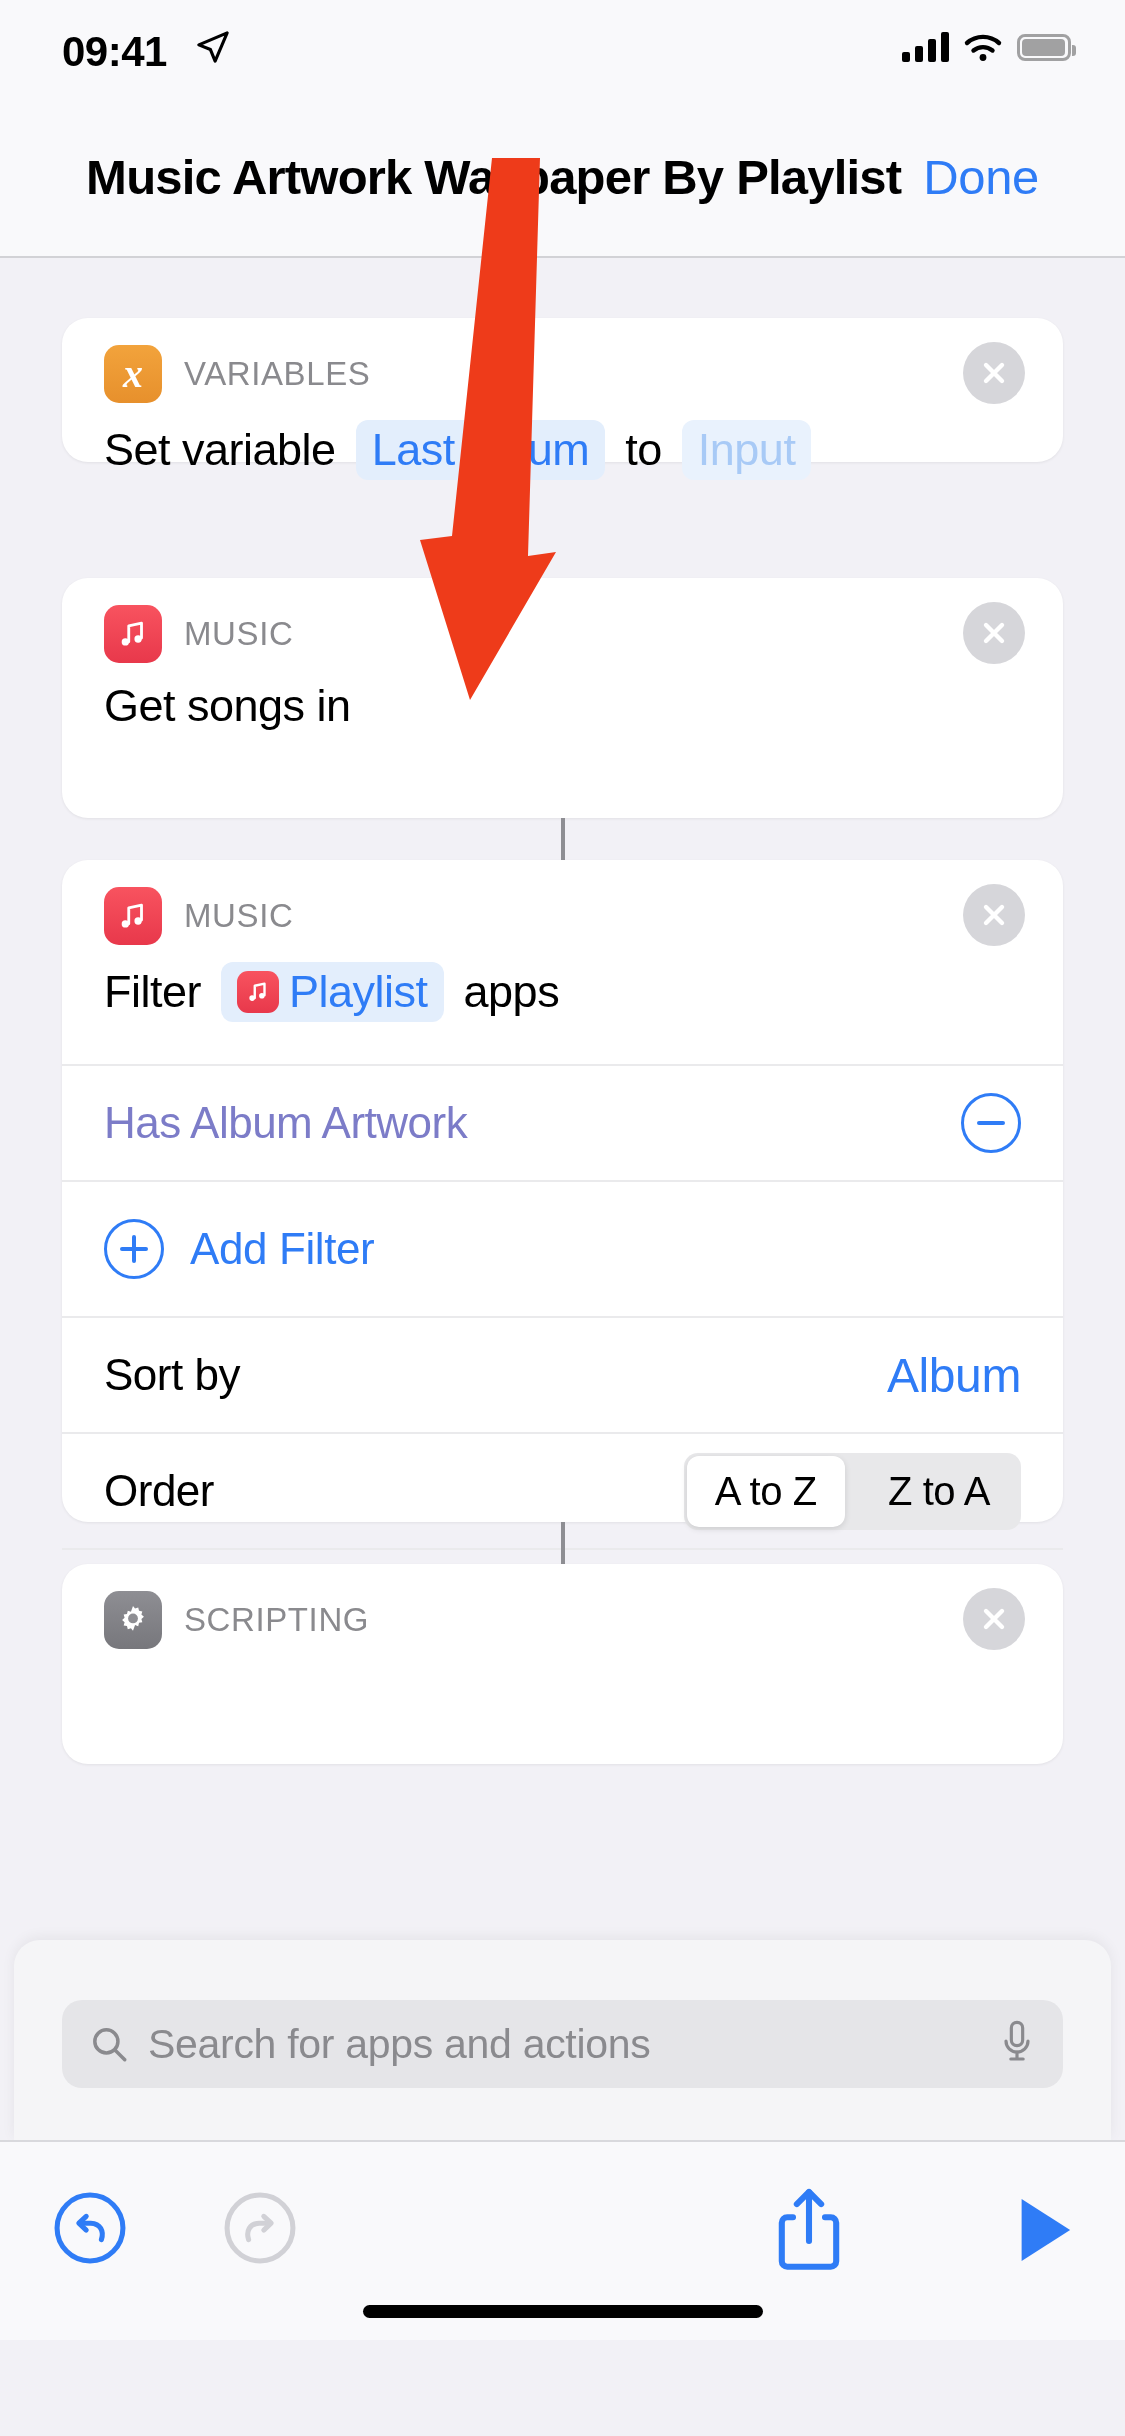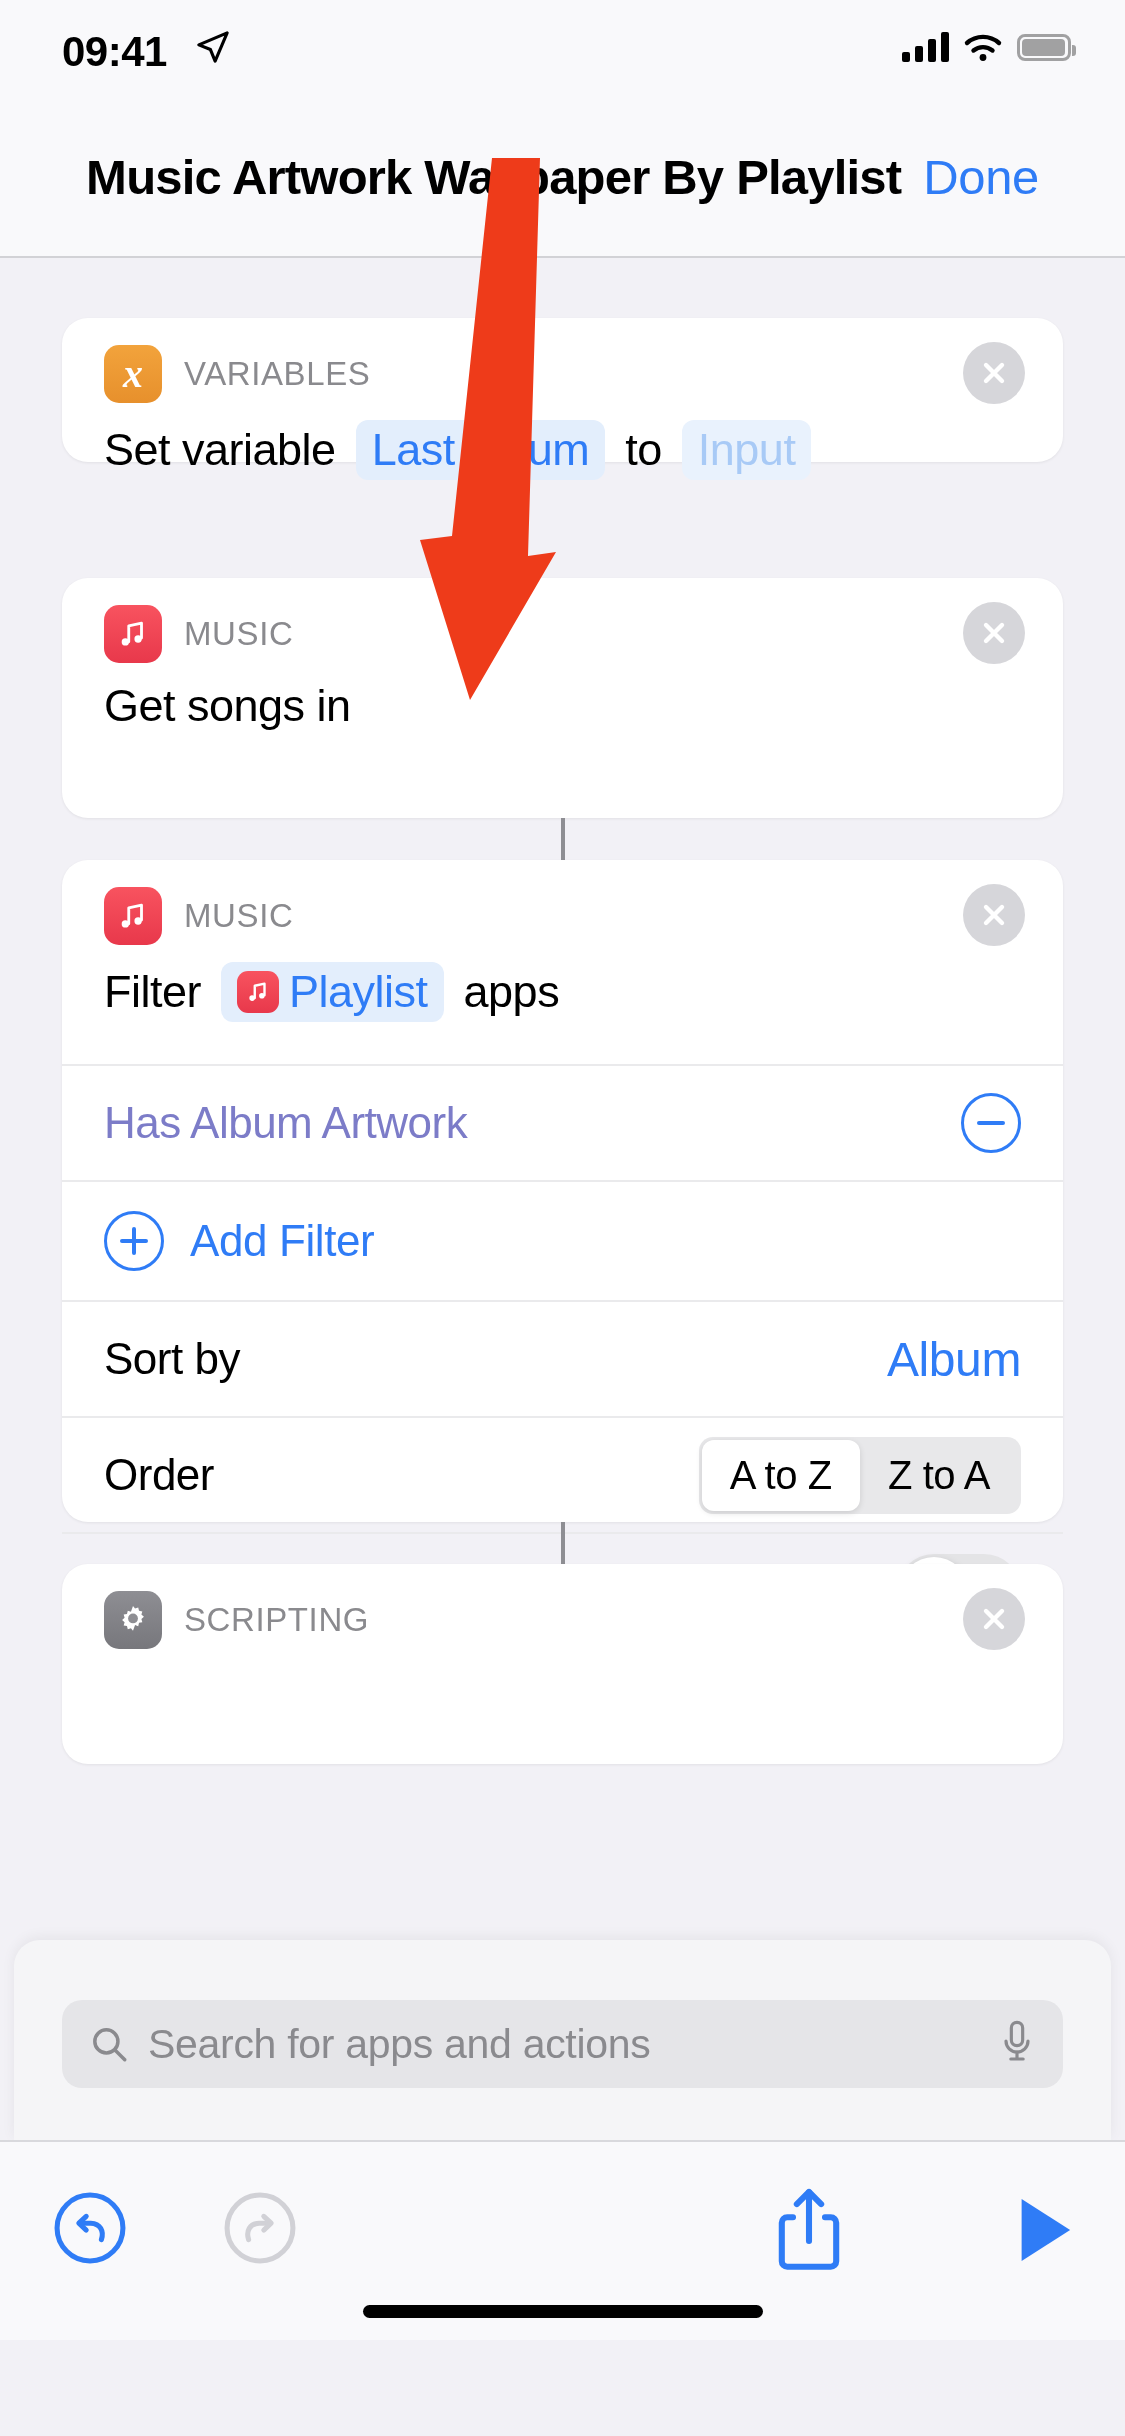--- a/index.html
+++ b/index.html
@@ -139,26 +139,26 @@
 
   .circ-btn {
     width: 60px; height: 60px; border-radius: 50%;
     border: 3px solid #2F7CF6;
     display: flex; align-items: center; justify-content: center; flex: none;
   }
   .circ-btn .bar-h { width: 28px; height: 4px; background: #2F7CF6; border-radius: 2px; }
   .circ-btn .bar-v { width: 4px; height: 28px; background: #2F7CF6; border-radius: 2px; position: absolute; }
   .addfilter {
     display: flex; align-items: center; gap: 26px;
-    padding: 0 42px; height: 120px; border-top: 2px solid #EAEAEC;
+    padding: 0 42px; height: 136px; border-top: 2px solid #EAEAEC;
   }
   .addfilter .lbl { font-size: 44px; color: #2F7CF6; letter-spacing: -0.4px; }
 
   .segment {
-    display: flex; background: #E8E8EA; border-radius: 14px; padding: 3px;
+    display: flex; background: #E8E8EA; border-radius: 14px; padding: 3px; gap: 15px;
   }
   .segment .seg {
     font-size: 40px; color: #000; letter-spacing: -0.4px;
     padding: 13px 28px; border-radius: 12px; white-space: nowrap;
   }
   .segment .seg.active {
     background: #FFFFFF; box-shadow: 0 2px 6px rgba(0,0,0,0.12);
   }
 
   .toggle {

